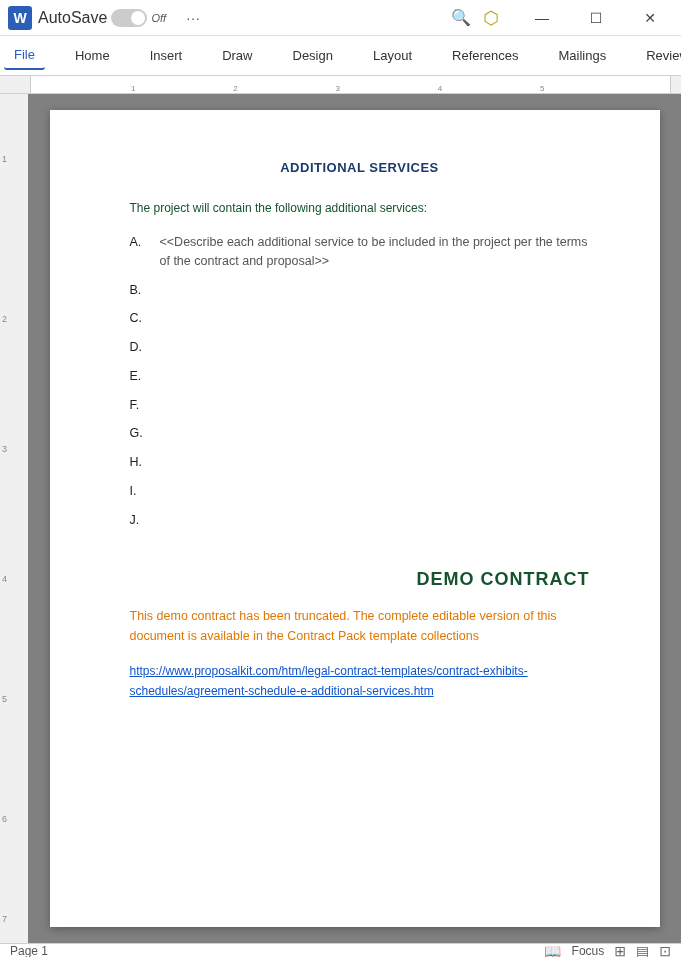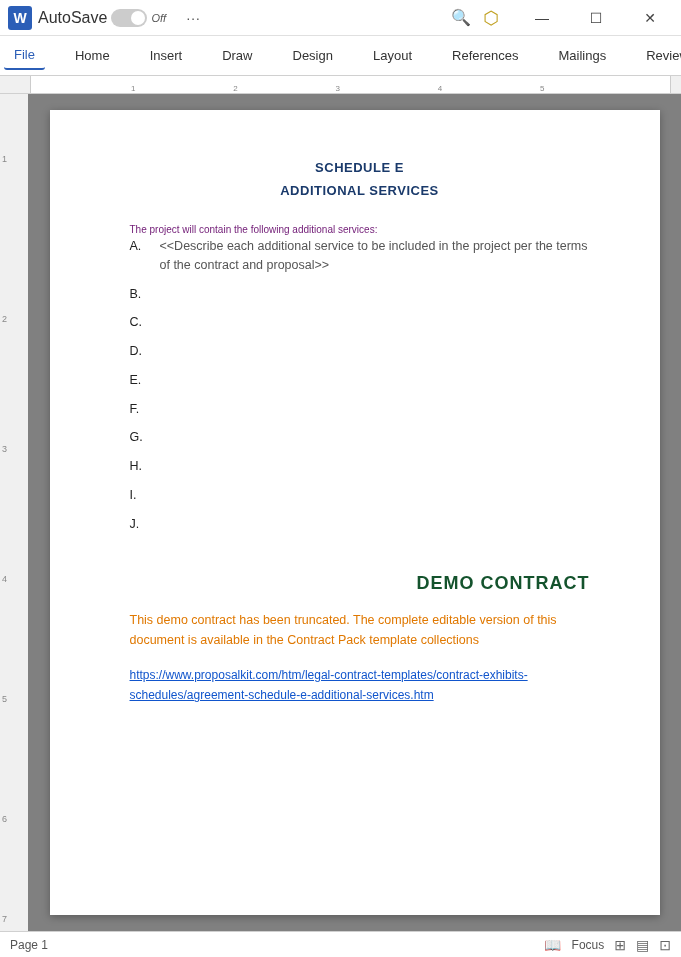--- a/index.html
+++ b/index.html
@@ -208,23 +208,23 @@
     }
     .schedule-subtitle {
       text-align: center;
       font-size: 13px;
       font-weight: bold;
       color: #1a3a6b;
       margin-bottom: 24px;
       letter-spacing: 0.5px;
     }
     .doc-paragraph {
-      font-size: 10px;
-      color: #701a75;
-      margin-bottom: 0;
+      font-size: 12px;
+      color: #14532d;
+      margin-bottom: 16px;
       line-height: 1.5;
     }
     .list-item {
       display: flex;
       margin-bottom: 10px;
       font-size: 12.5px;
       color: #222;
       line-height: 1.5;
     }
     .list-label {
@@ -262,21 +262,21 @@
       text-decoration: underline;
       cursor: pointer;
       line-height: 1.6;
       margin-top: 36px;
     }
 
     
     .statusbar {
       background: #fff;
       border-top: 1px solid #d0d0d0;
-      height: 26px;
+      height: 14px;
       display: flex;
       align-items: center;
       padding: 0 10px;
       font-size: 12px;
       color: #555;
       flex-shrink: 0;
       gap: 8px;
     }
     .statusbar-right {
       margin-left: auto;
@@ -355,21 +355,20 @@
     <span class="page-marker" style="top: 480px;">4</span>
     <span class="page-marker" style="top: 600px;">5</span>
     <span class="page-marker" style="top: 720px;">6</span>
     <span class="page-marker" style="top: 820px;">7</span>
   </div>
 
   <div class="scroll-area">
     <div class="doc-page">
 
       
-      <div class="schedule-title">SCHEDULE E</div>
       <div class="schedule-subtitle">ADDITIONAL SERVICES</div>
 
       
       <p class="doc-paragraph">The project will contain the following additional services:</p>
 
       
       <div>
 
         <div class="list-item">
           <span class="list-label">A.</span>

